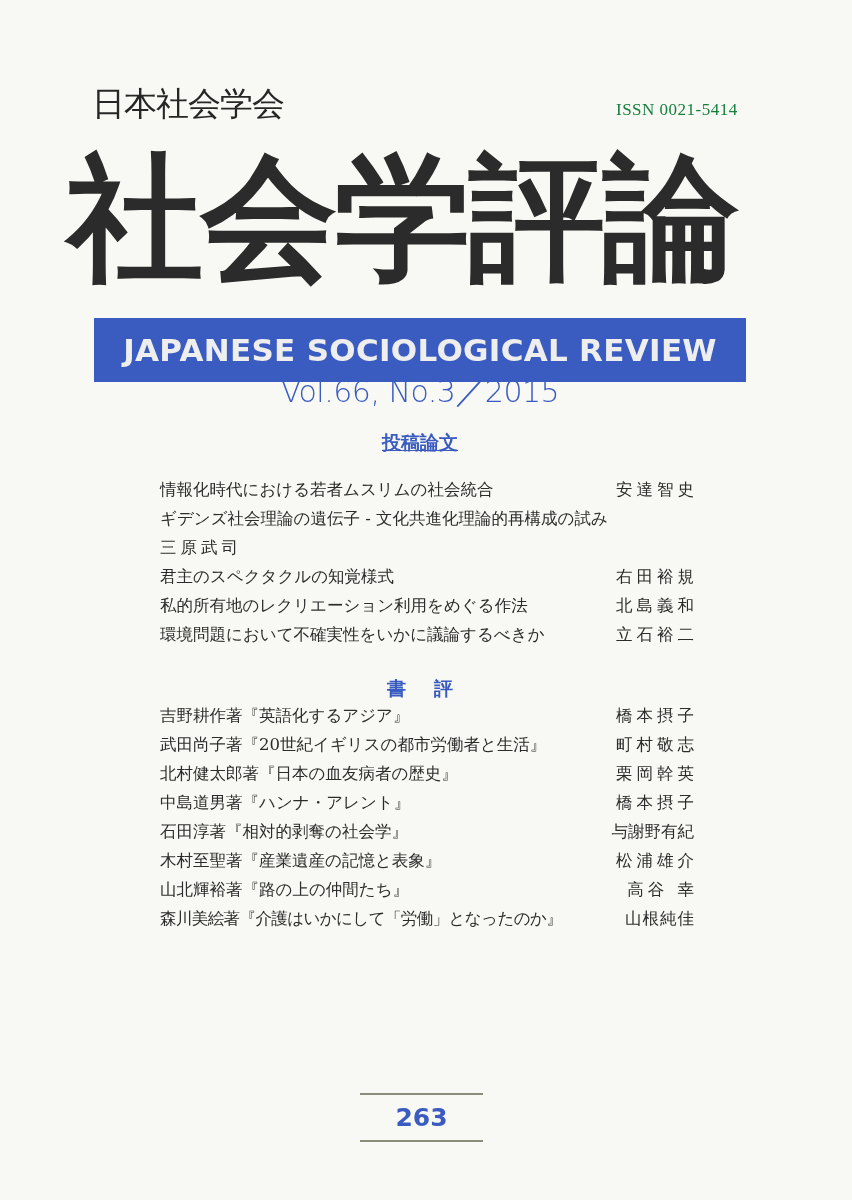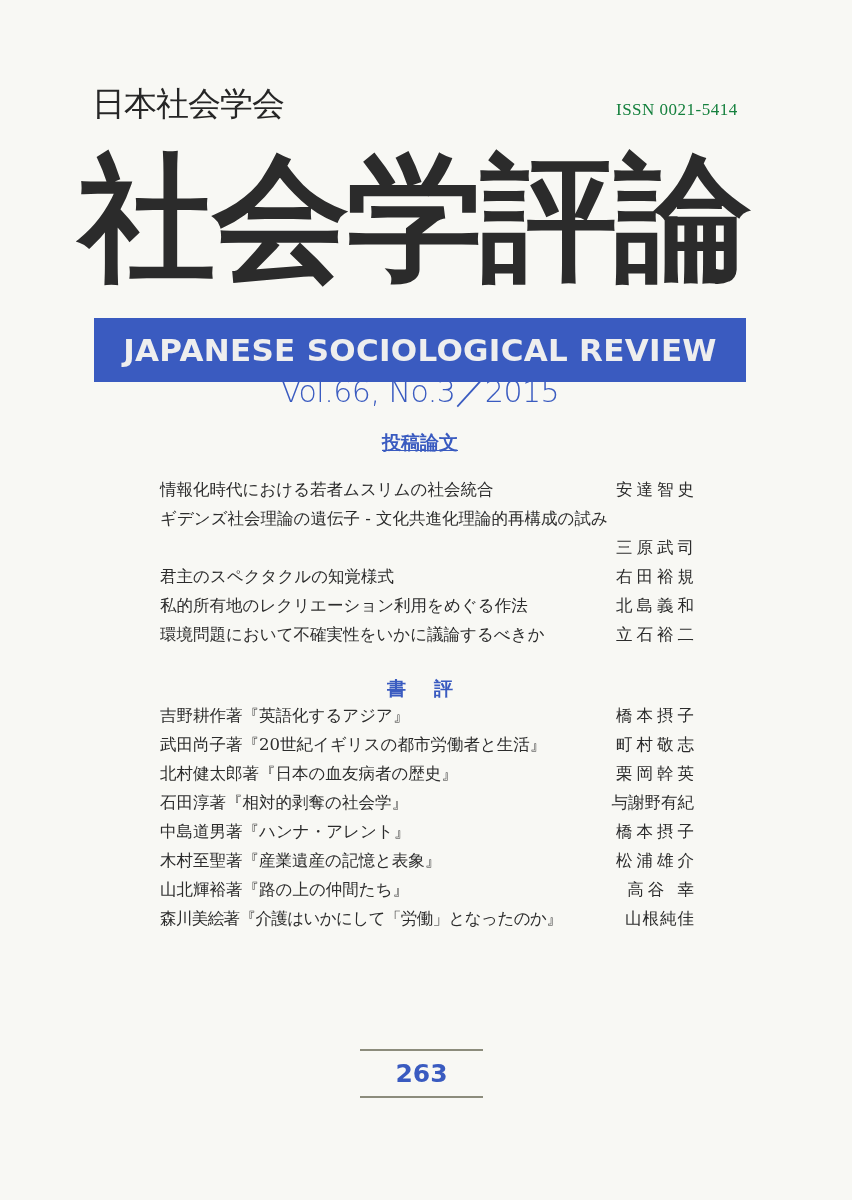--- a/index.html
+++ b/index.html
@@ -16,21 +16,21 @@
       font-family: "DejaVu Sans", sans-serif;
       font-size: 33px; letter-spacing: -1px; color: #262626;
       font-weight: 300;
     }
     .issn {
       left: 616px; top: 100px;
       font-family: "Liberation Serif", serif;
       font-size: 17px; color: #15803d; letter-spacing: 0.5px;
     }
     .main-title {
-      left: 79px; top: 132px; width: 680px;
+      left: 67px; top: 132px; width: 680px;
       font-family: "DejaVu Serif", serif;
       font-size: 136px; font-weight: bold; line-height: 170px;
       color: #2b2b2b; letter-spacing: -2px; white-space: nowrap;
     }
     .band {
       left: 94px; top: 318px; width: 652px; height: 64px;
       background: #3a5bc0;
       display: flex; align-items: center; justify-content: center;
     }
     .band span {
@@ -50,24 +50,24 @@
     .sec1 { top: 430px; text-decoration: underline; }
     .sec2 { top: 656px; letter-spacing: 28px; padding-left: 28px; box-sizing: border-box; margin-top: 20px; }
     .entries { left: 160px; width: 534px; }
     .entry {
       display: flex; justify-content: space-between; align-items: baseline;
       height: 29px; line-height: 29px; font-size: 16.5px; color: #2c2c2c;
       white-space: nowrap;
     }
     .entry .title { letter-spacing: 0px; }
     .entry .author { letter-spacing: 4px; margin-right: -4px; }
-    .entry.author-only { justify-content: flex-end; }
+    .entry.author-only { justify-content: flex-start; }
     .list1 { top: 475px; }
     .list2 { top: 701px; }
-    .pagenum-wrap { left: 360px; top: 1049px; width: 123px; }
+    .pagenum-wrap { left: 360px; top: 1093px; width: 123px; }
     .rule { height: 2px; background: #8c8c7c; width: 123px; }
     .pagenum {
       text-align: center; height: 45px; line-height: 45px;
       font-family: "DejaVu Sans", sans-serif; font-weight: bold;
       font-size: 25px; color: #3a5bc0;
     }
   </style>
 </head>
 <body>
 
@@ -119,26 +119,26 @@
   </div>
   <div class="entry">
     <span class="title">武田尚子著『20世紀イギリスの都市労働者と生活』</span>
     <span class="author">町村敬志</span>
   </div>
   <div class="entry">
     <span class="title">北村健太郎著『日本の血友病者の歴史』</span>
     <span class="author">栗岡幹英</span>
   </div>
   <div class="entry">
+    <span class="title">中島道男著『ハンナ・アレント』</span>
+    <span class="author">橋本摂子</span>
+  </div>
+  <div class="entry">
     <span class="title">石田淳著『相対的剥奪の社会学』</span>
     <span class="author" style="letter-spacing:0;margin-right:0;">与謝野有紀</span>
-  </div>
-  <div class="entry">
-    <span class="title">中島道男著『ハンナ・アレント』</span>
-    <span class="author">橋本摂子</span>
   </div>
   <div class="entry">
     <span class="title">木村至聖著『産業遺産の記憶と表象』</span>
     <span class="author">松浦雄介</span>
   </div>
   <div class="entry">
     <span class="title">山北輝裕著『路の上の仲間たち』</span>
     <span class="author" style="white-space:pre;">高谷 幸</span>
   </div>
   <div class="entry">

